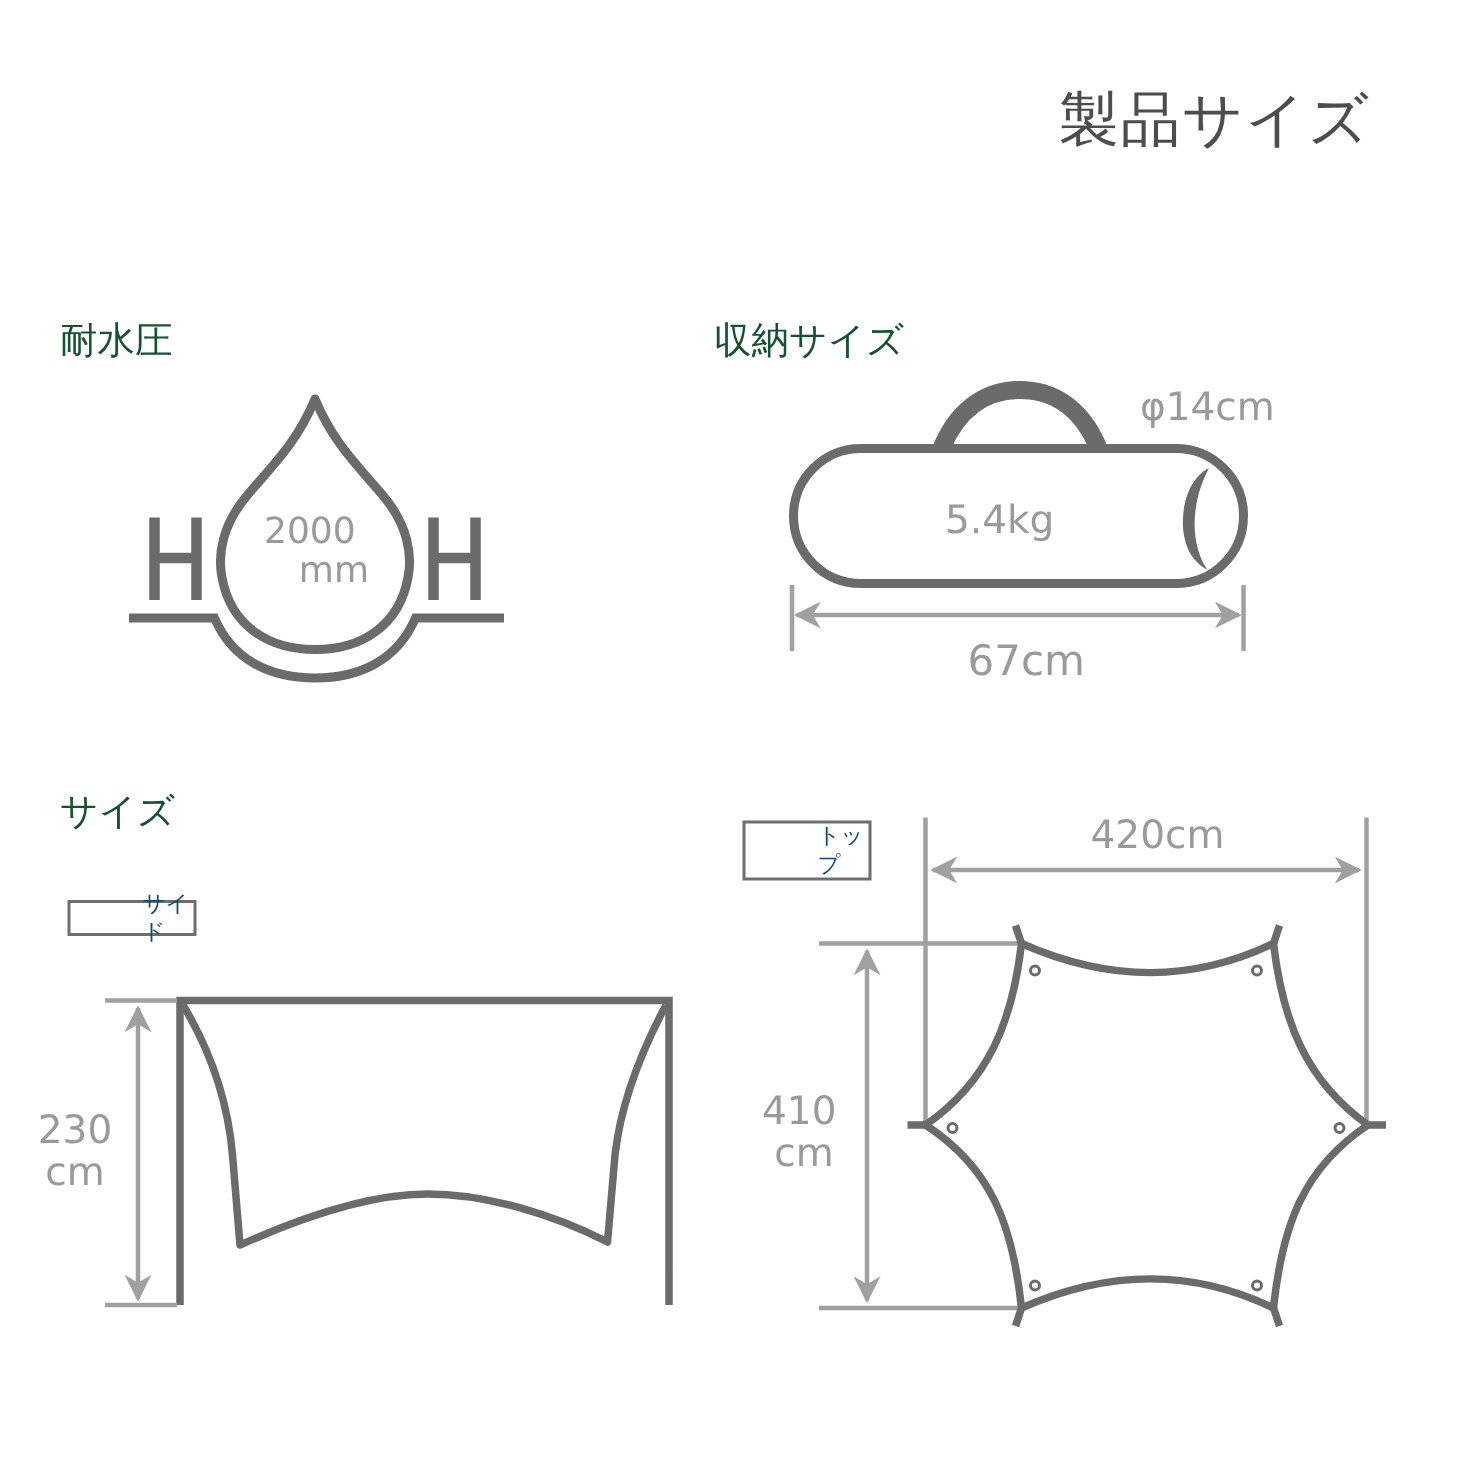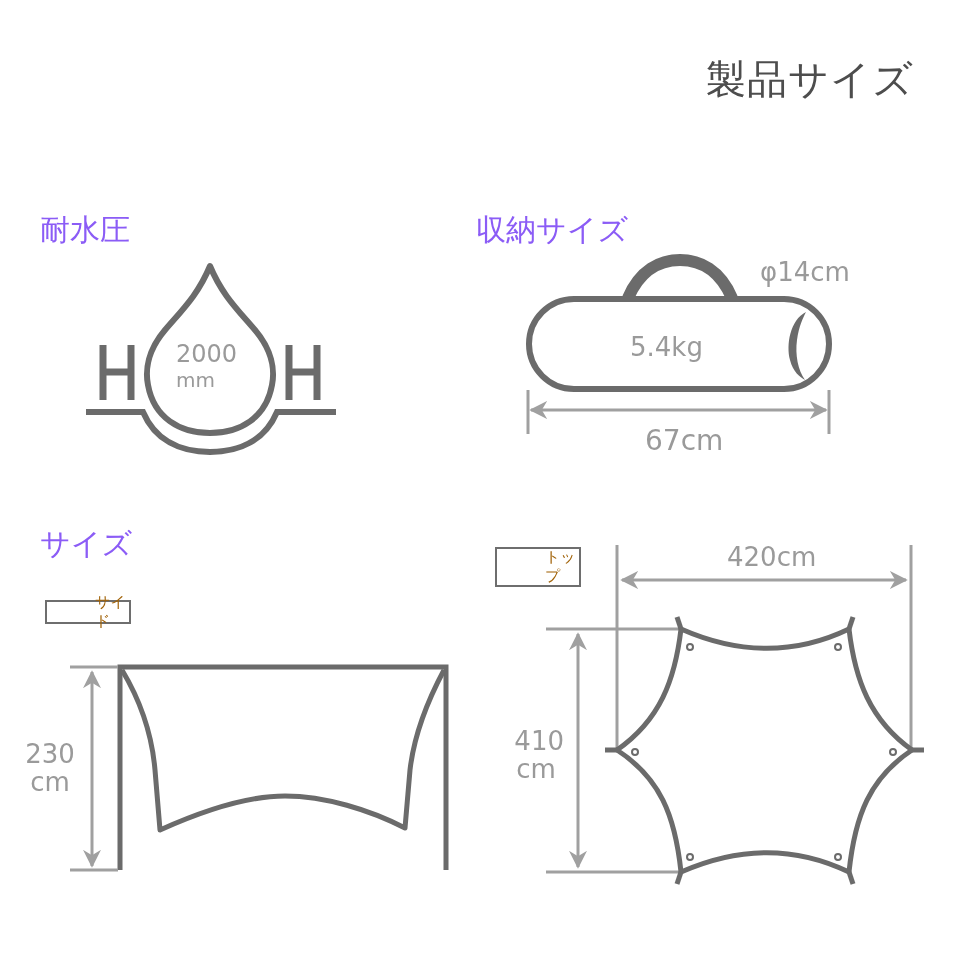--- a/index.html
+++ b/index.html
@@ -1,21 +1,21 @@
 <!DOCTYPE html>
 <html><head>
   <meta charset="utf-8">
   <style>
     html, body { margin: 0; padding: 0; background: #ffffff; }
     body { width: 977px; height: 977px; position: relative; overflow: hidden;
            font-family: "DejaVu Sans", "Liberation Sans", sans-serif; }
     .abs { position: absolute; }
     .title { left: 706px; top: 52px; font-size: 40px; color: #4d4d4d; letter-spacing: 1px; white-space: nowrap; }
-    .section { font-size: 30px; color: #8b5cf6; white-space: nowrap; }
-    .tag { border: 2px solid #6e6e6e; font-size: 15px; color: #a16207; display: flex; align-items: center; justify-content: center; box-sizing: border-box; background: #fff; padding-left: 48px; }
+    .section { font-size: 25px; color: #14532d; white-space: nowrap; }
+    .tag { border: 2px solid #6e6e6e; font-size: 15px; color: #0c4a6e; display: flex; align-items: center; justify-content: center; box-sizing: border-box; background: #fff; padding-left: 48px; }
     .dim { color: #9a9a9a; white-space: nowrap; }
     svg { position: absolute; left: 0; top: 0; }
   </style>
 </head>
 <body>
 
 <svg width="977" height="977" viewBox="0 0 977 977">
   <defs>
     <marker id="arr" viewBox="0 0 10 10" refX="9" refY="5" markerWidth="6" markerHeight="6" orient="auto-start-reverse">
       <path d="M0,0 L10,5 L0,10 L3,5 z" fill="#a0a0a0"></path>
@@ -84,29 +84,29 @@
     <circle cx="893" cy="752" r="3"></circle>
     <circle cx="690" cy="857" r="3"></circle>
     <circle cx="838" cy="857" r="3"></circle>
   </g>
 </svg>
 
 <div class="abs title">製品サイズ</div>
 
 <div class="abs section" style="left:40px; top:210px;">耐水圧</div>
 <div class="abs dim" style="left:176px; top:342px; width:70px; text-align:left; font-size:24px; line-height:24px;">2000</div>
-<div class="abs dim" style="left:176px; top:368px; width:70px; text-align:left; font-size:20px; line-height:24px;">mm</div>
+<div class="abs dim" style="left:176px; top:368px; width:70px; text-align:right; font-size:24px; line-height:24px;">mm</div>
 
 <div class="abs section" style="left:476px; top:210px;">収納サイズ</div>
 <div class="abs dim" style="left:630px; top:332px; font-size:26px;">5.4kg</div>
 <div class="abs dim" style="left:760px; top:257px; font-size:26px;">φ14cm</div>
 <div class="abs dim" style="left:645px; top:424px; font-size:28px;">67cm</div>
 
 <div class="abs section" style="left:40px; top:524px;">サイズ</div>
 
 <div class="abs tag" style="left:45px; top:600px; width:86px; height:24px;">サイド</div>
 <div class="abs dim" style="left:24px; top:740px; width:52px; text-align:center; font-size:26px; line-height:28px;">230</div>
 <div class="abs dim" style="left:24px; top:768px; width:52px; text-align:center; font-size:26px; line-height:28px;">cm</div>
 
 <div class="abs tag" style="left:495px; top:547px; width:86px; height:40px;">トップ</div>
 <div class="abs dim" style="left:727px; top:542px; font-size:26px;">420cm</div>
-<div class="abs dim" style="left:508px; top:727px; width:56px; text-align:right; font-size:26px; line-height:28px;">410</div>
+<div class="abs dim" style="left:508px; top:727px; width:56px; text-align:left; font-size:26px; line-height:28px;">410</div>
 <div class="abs dim" style="left:508px; top:755px; width:56px; text-align:center; font-size:26px; line-height:28px;">cm</div>
 
 </body></html>

